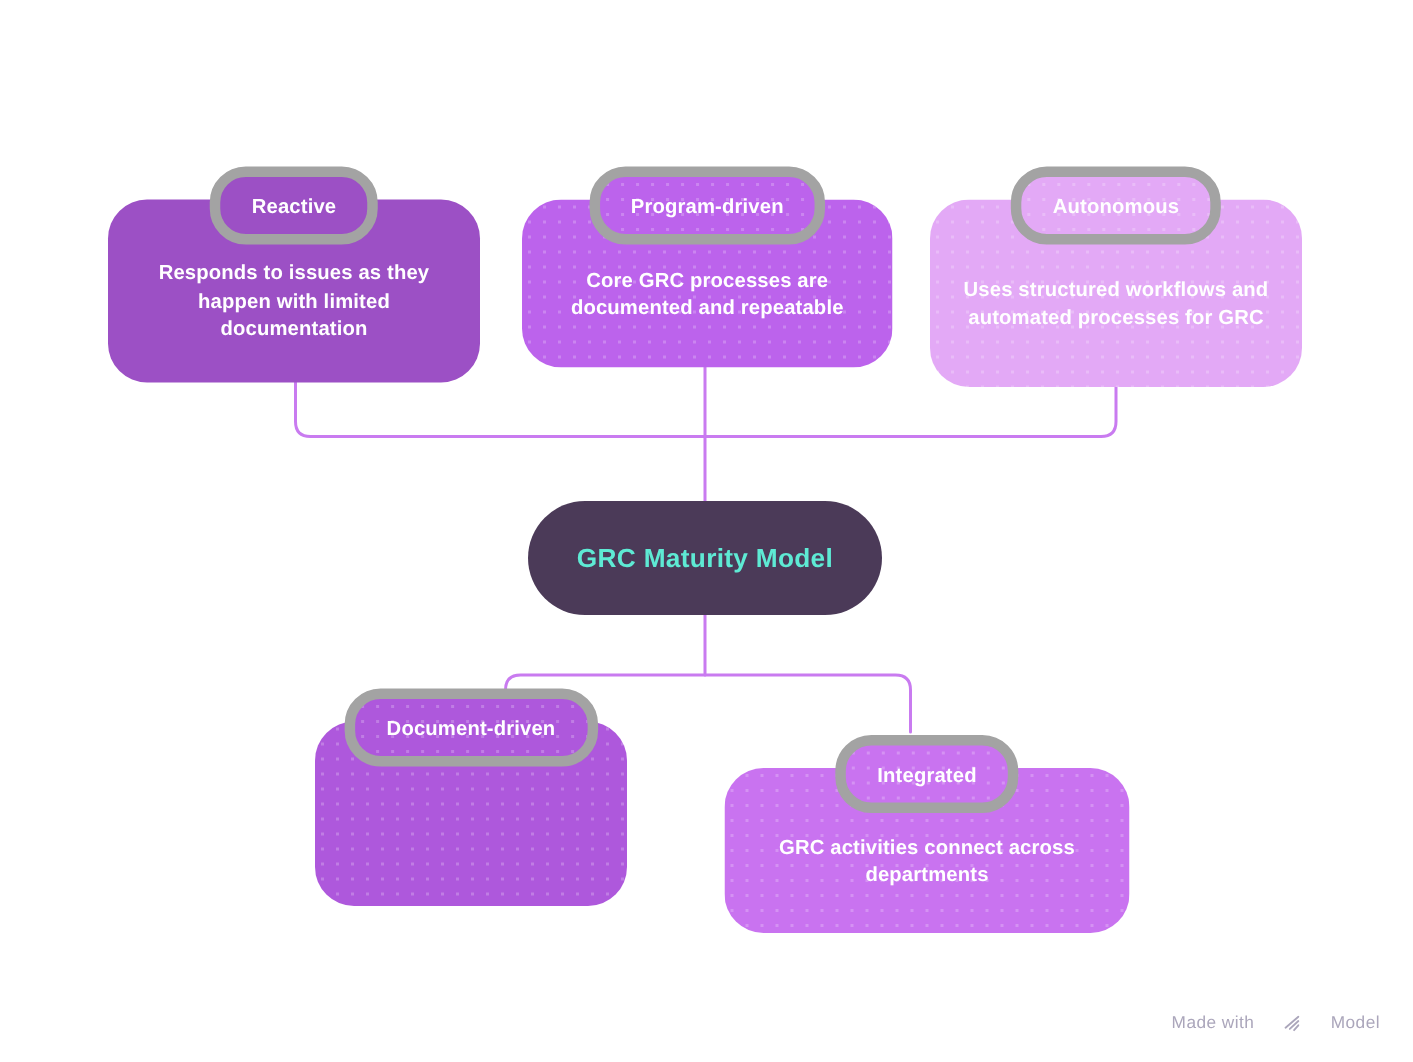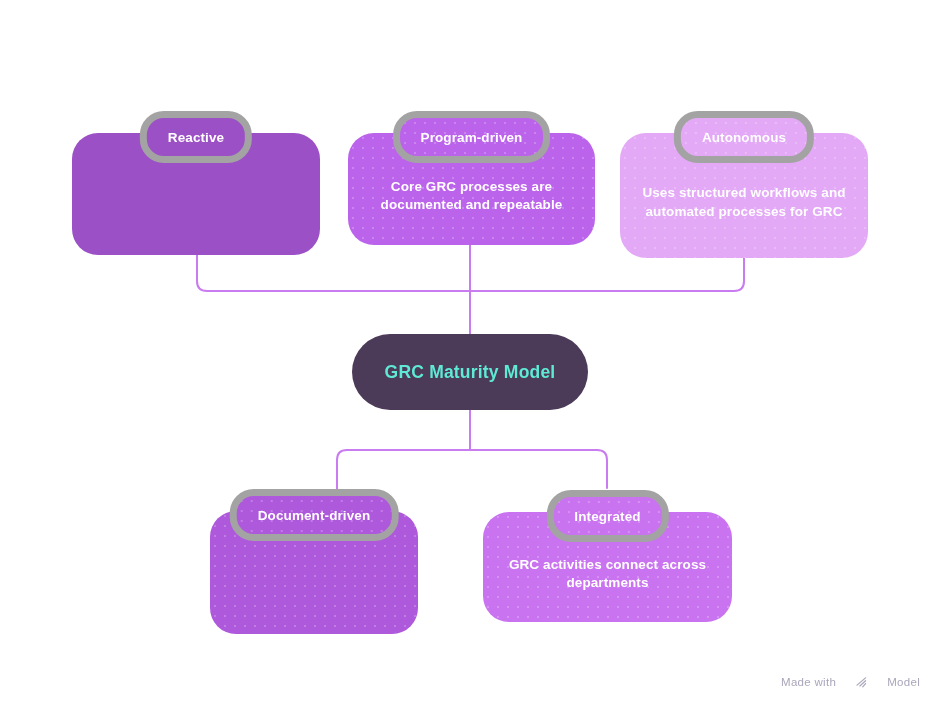--- a/index.html
+++ b/index.html
@@ -62,22 +62,22 @@
     letter-spacing: 0.1px;
   }
   .dotted {
     background-image: radial-gradient(rgba(255,255,255,0.22) 1px, rgba(255,255,255,0) 1.2px);
     background-size: 10px 10px;
   }
   
   .n-reactive        { left: 72px;  top: 133px; width: 248px; height: 122px; background-color: #9C50C5; }
   .n-program-driven  { left: 348px; top: 133px; width: 247px; height: 112px; background-color: #BC63EC; }
   .n-autonomous      { left: 620px; top: 133px; width: 248px; height: 125px; background-color: #E3A9F6; }
-  .n-document-driven { left: 210px; top: 511px; width: 208px; height: 123px; background-color: #AE58DC; }
-  .n-integrated      { left: 483px; top: 512px; width: 249px; height: 110px; background-color: #C973F0; }
+  .n-document-driven { left: 210px; top: 481px; width: 208px; height: 123px; background-color: #AE58DC; }
+  .n-integrated      { left: 483px; top: 512px; width: 270px; height: 110px; background-color: #C973F0; }
 
   .center-node {
     position: absolute;
     left: 352px; top: 334px;
     width: 236px; height: 76px;
     background: #4B3A58;
     border-radius: 38px;
     display: flex;
     align-items: center;
     justify-content: center;
@@ -116,20 +116,21 @@
       <path d="M470 410 L470 450"></path>
 
       <path d="M337 490 L337 460 Q337 450 347 450 L597 450 Q607 450 607 460 L607 488"></path>
     </g>
   </svg>
 
   <div class="node n-reactive">
     <div class="pill">
       <span>Reactive</span>
     </div>
+    <div class="body">Responds to issues as they happen with limited documentation</div>
   </div>
 
   <div class="node dotted n-autonomous">
     <div class="pill">
       <span>Autonomous</span>
     </div>
     <div class="body">Uses structured workflows and automated processes for GRC</div>
   </div>
 
   <div class="node dotted n-program-driven">

